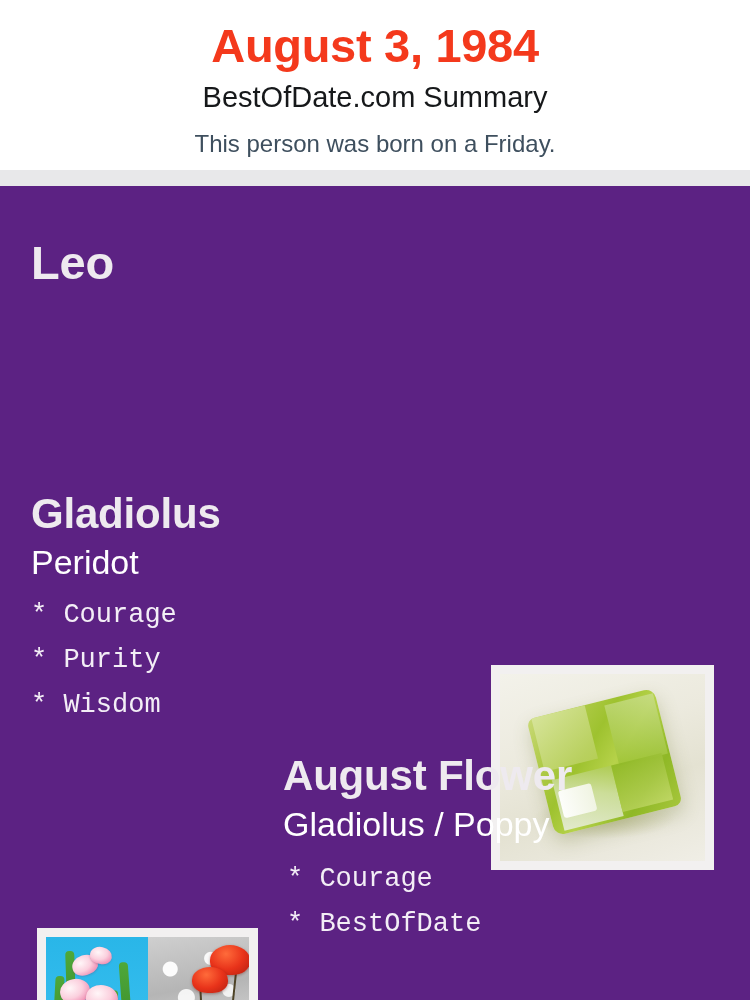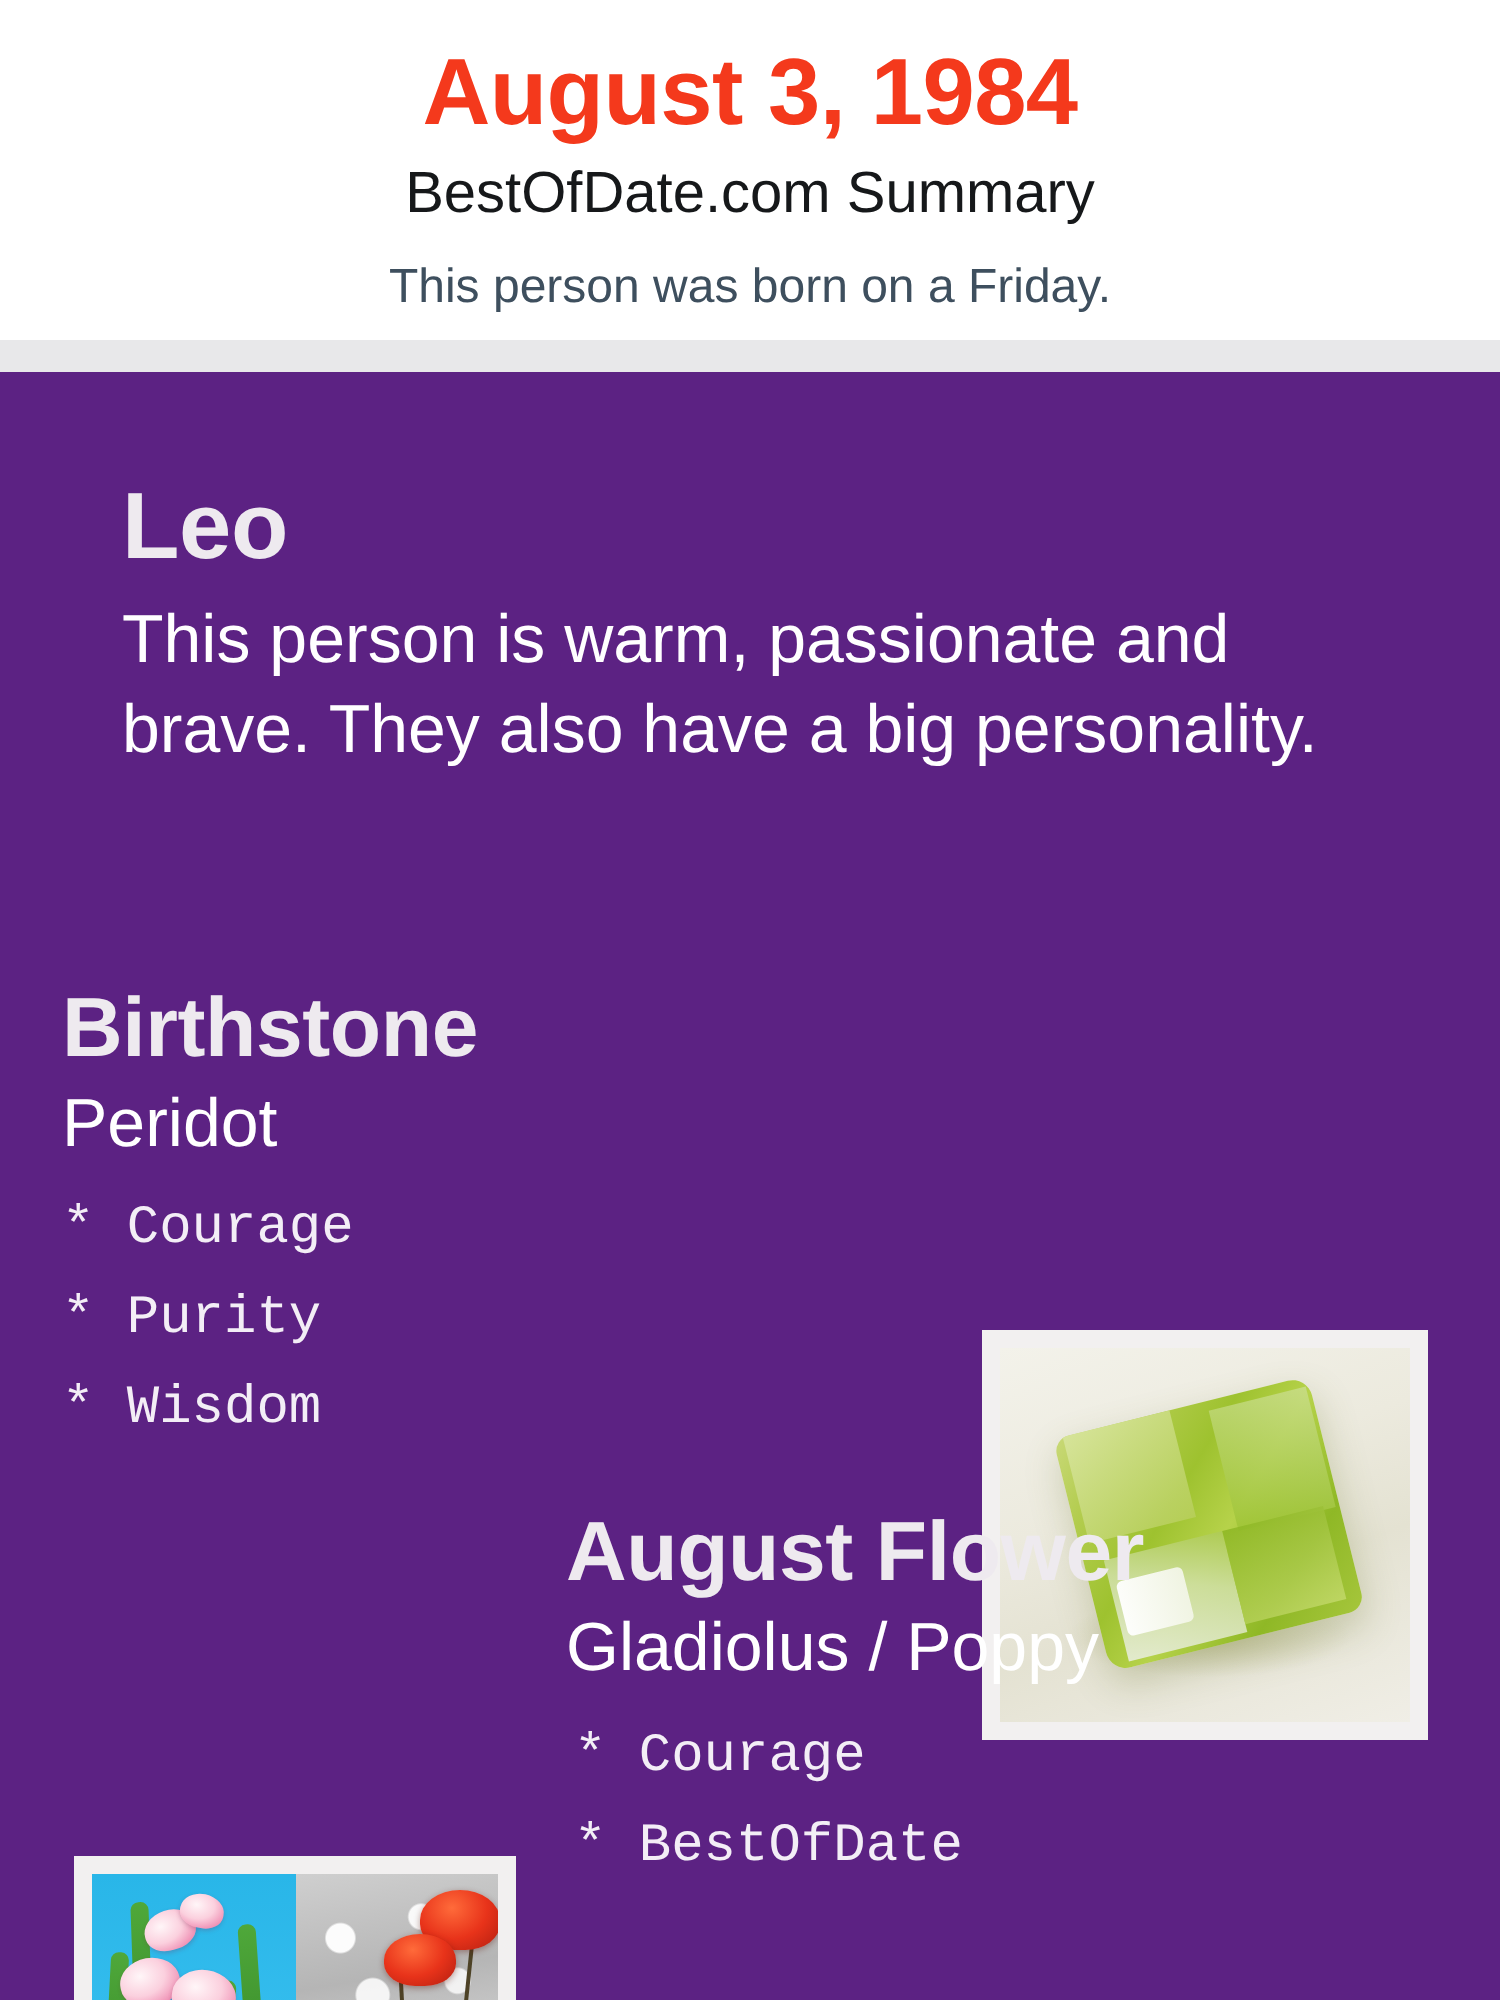--- a/index.html
+++ b/index.html
@@ -62,21 +62,20 @@
     position: relative;
     box-sizing: border-box;
   }
 
   
   .zodiac {
     position: absolute;
     left: 31px;
     top: 50px;
     width: 660px;
-    margin-left: 30px;
   }
   .zodiac-name {
     color: #eeeaef;
     font-size: 47px;
     font-weight: bold;
     line-height: 54px;
     margin: 0;
     letter-spacing: -0.2px;
   }
   .zodiac-desc {
@@ -288,25 +287,24 @@
   <h1 class="page-title">August 3, 1984</h1>
   <div class="page-subtitle">BestOfDate.com Summary</div>
   <div class="page-note">This person was born on a Friday.</div>
 </div>
 <div class="header-divider"></div>
 
 <div class="body-panel">
 
   <div class="zodiac">
     <div class="zodiac-name">Leo</div>
-    <div class="zodiac-desc">This person is warm, passionate and brave. They also have a big personality.</div>
   </div>
 
   <div class="birthstone">
-    <div class="section-heading">Birthstone</div>
+    <div class="section-heading">Gladiolus</div>
     <div class="section-value">Peridot</div>
     <ul class="trait-list">
       <li>* Courage</li>
       <li>* Purity</li>
       <li>* Wisdom</li>
     </ul>
   </div>
 
   <div class="gem-frame">
     <div class="gem-photo">

